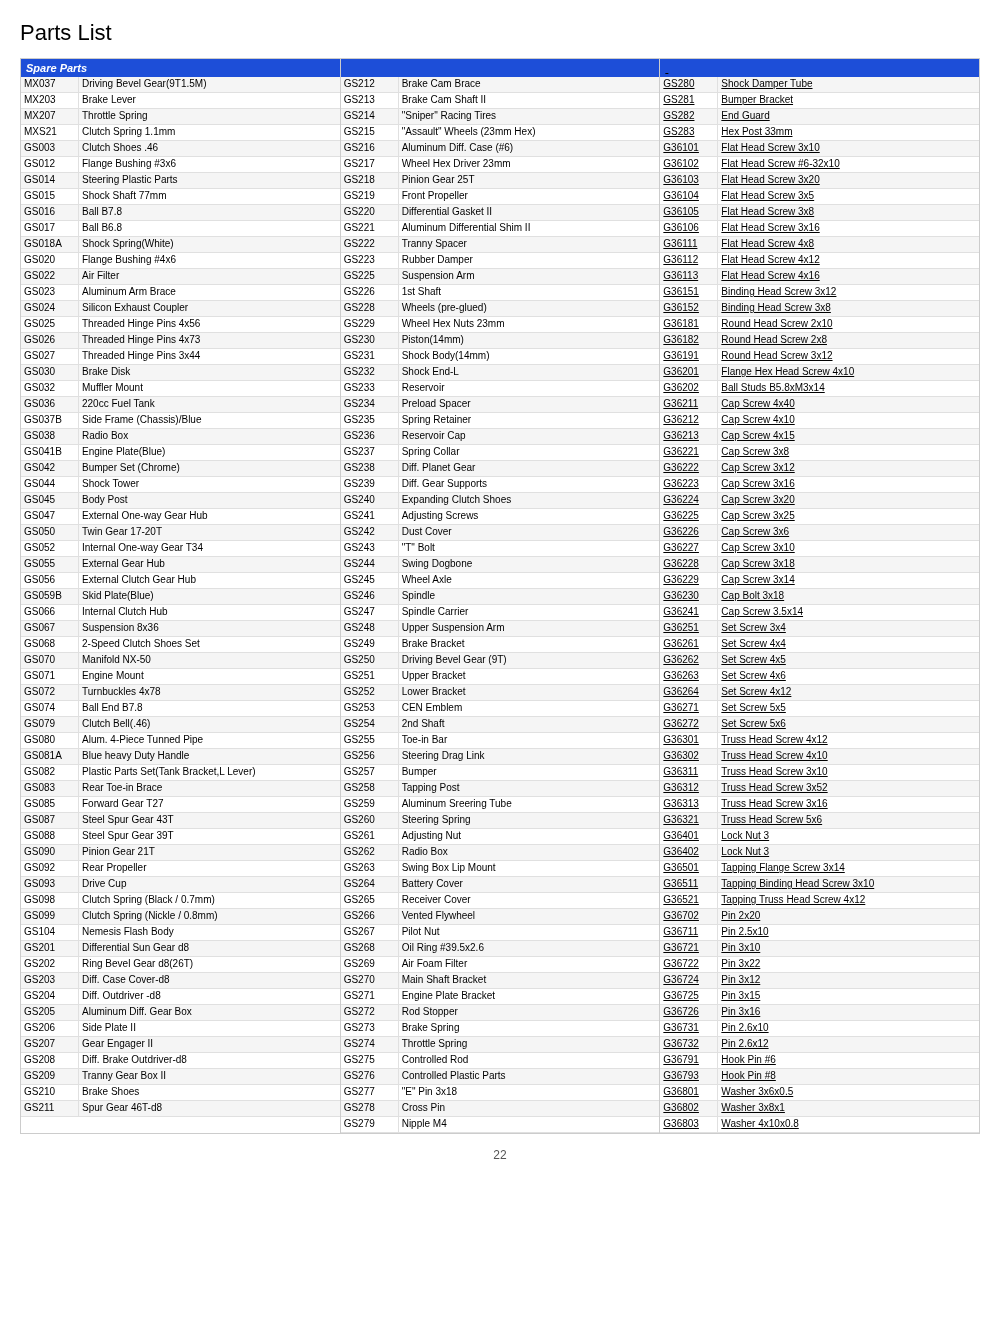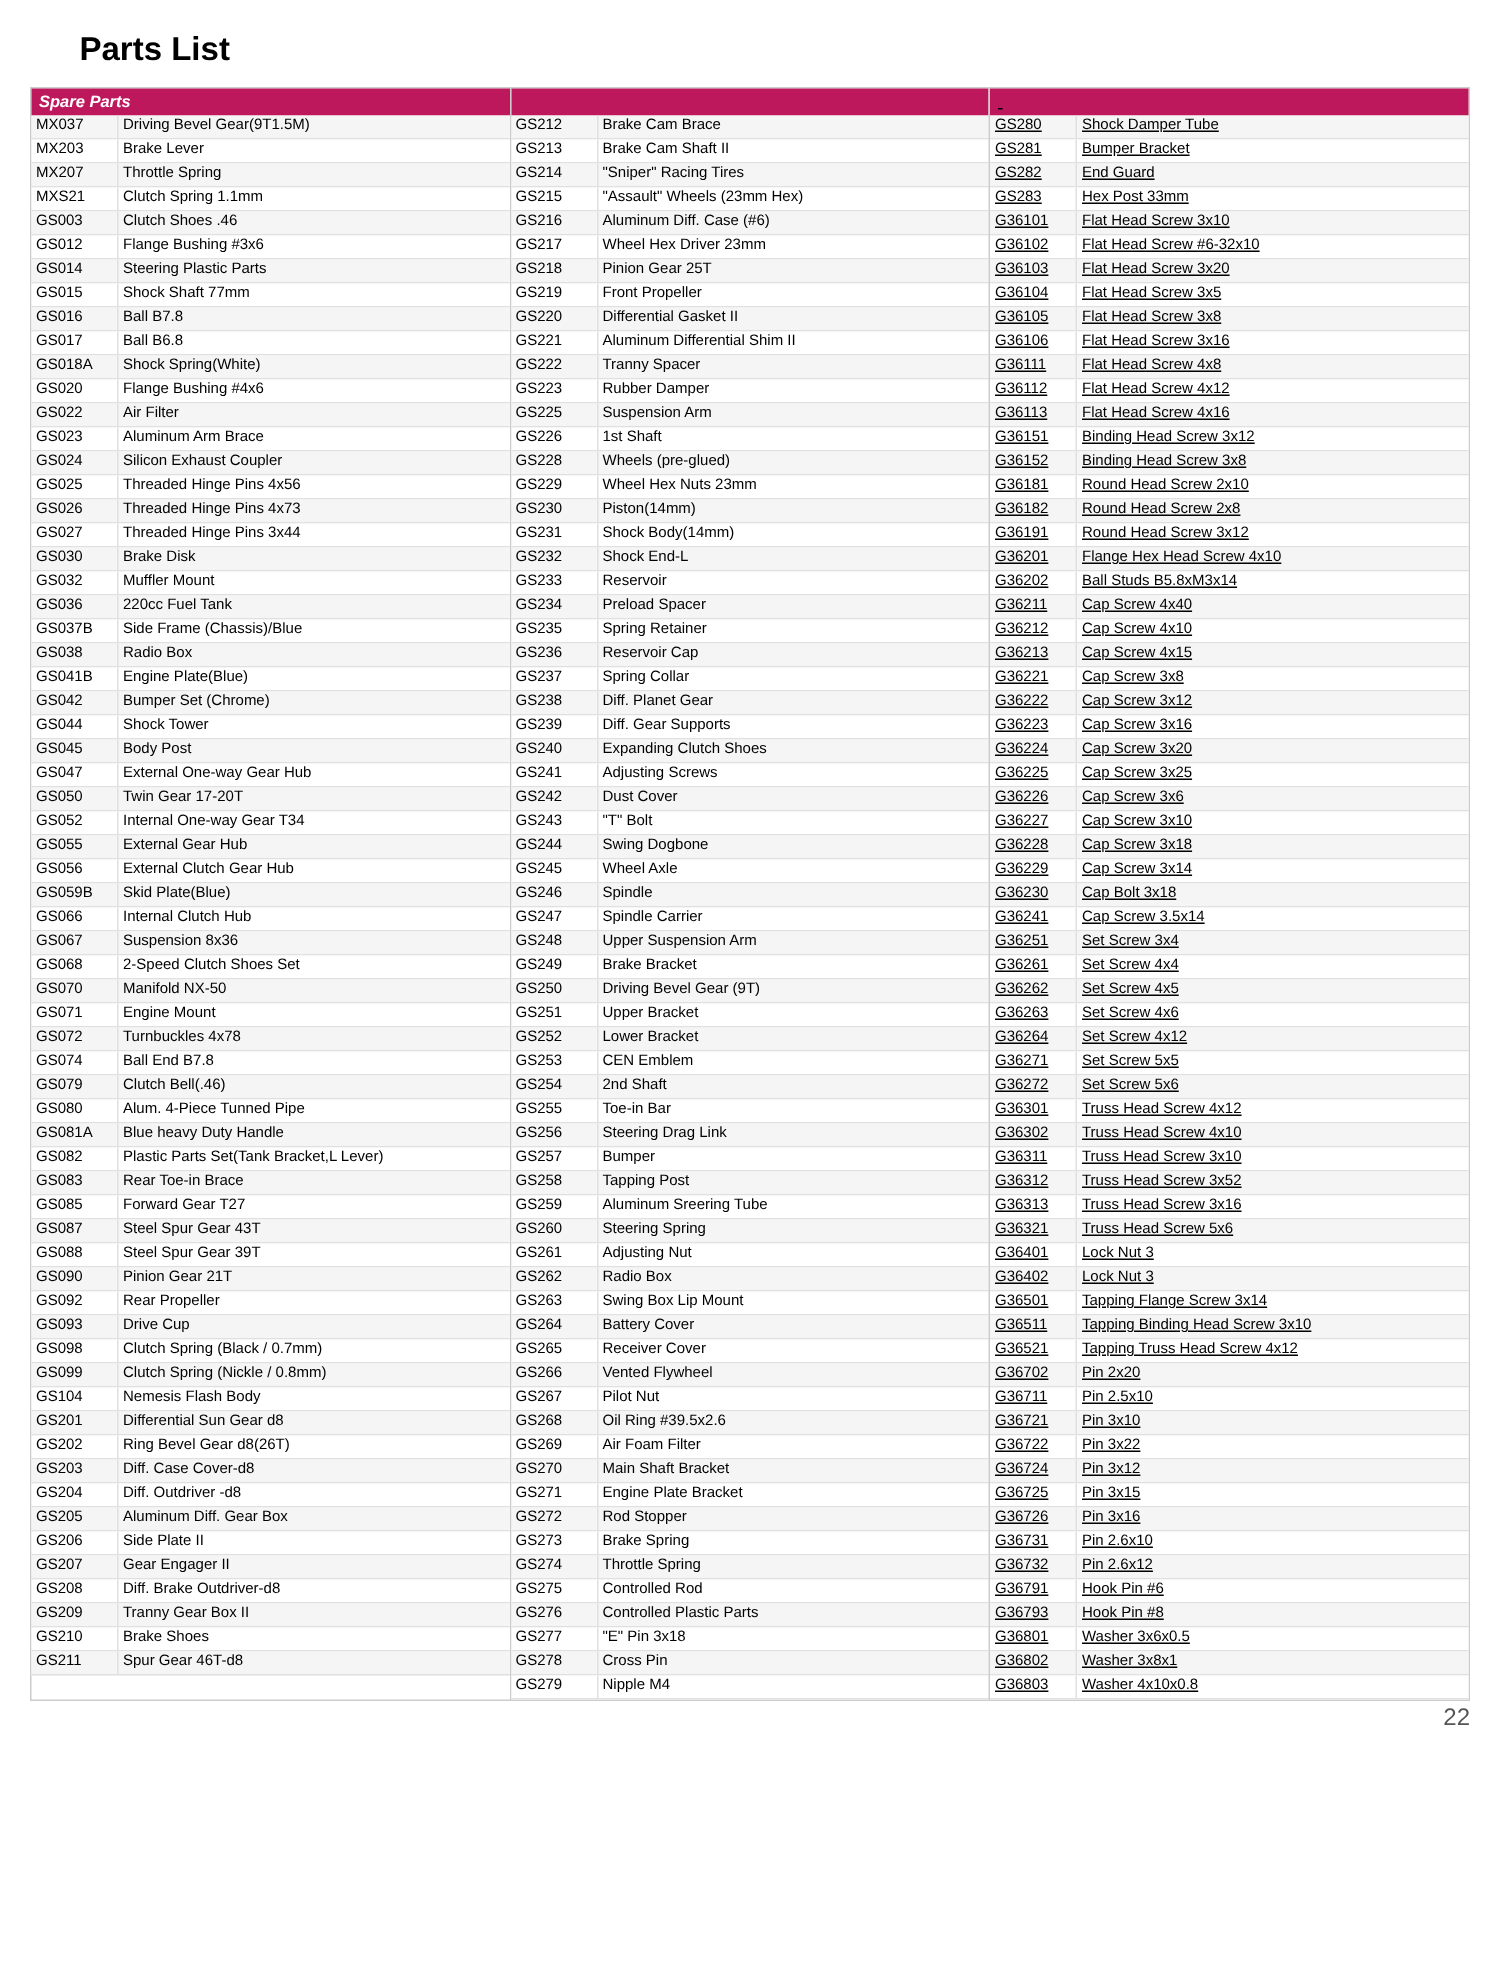--- a/index.html
+++ b/index.html
@@ -6,41 +6,40 @@
     body {
       font-family: Arial, sans-serif;
       background: #fff;
       color: #000;
       font-size: 11px;
       padding: 20px;
       width: 1000px;
     }
     h1 {
       font-size: 22px;
-      font-weight: bold;
+      font-weight: normal;
       margin-bottom: 12px;
       color: #000;
-      margin-left: 33px;
     }
     .columns-wrapper {
       display: flex;
       gap: 0;
       width: 100%;
     }
     .column {
       flex: 1;
       border: 1px solid #ccc;
       border-right: none;
     }
     .column:last-child {
       border-right: 1px solid #ccc;
       text-decoration: underline;
     }
     .column-header {
-      background: #be185d;
+      background: #1d4ed8;
       color: #fff;
       font-weight: bold;
       font-size: 11px;
       padding: 3px 5px;
       font-style: italic;
     }
     .parts-row {
       display: flex;
       border-bottom: 1px solid #e0e0e0;
       min-height: 16px;
@@ -59,23 +58,23 @@
       border-right: 1px solid #e0e0e0;
       color: #000;
     }
     .col-name {
       flex: 1;
       padding: 1px 3px;
       font-size: 10px;
       color: #000;
     }
     .page-number {
-      text-align: right;
-      margin-top: 3px;
-      font-size: 16px;
+      text-align: center;
+      margin-top: 14px;
+      font-size: 12px;
       color: #555;
     }
   </style>
 </head>
 <body>
 
 <h1>Parts List</h1>
 
 <div class="columns-wrapper">
 <div class="column">

